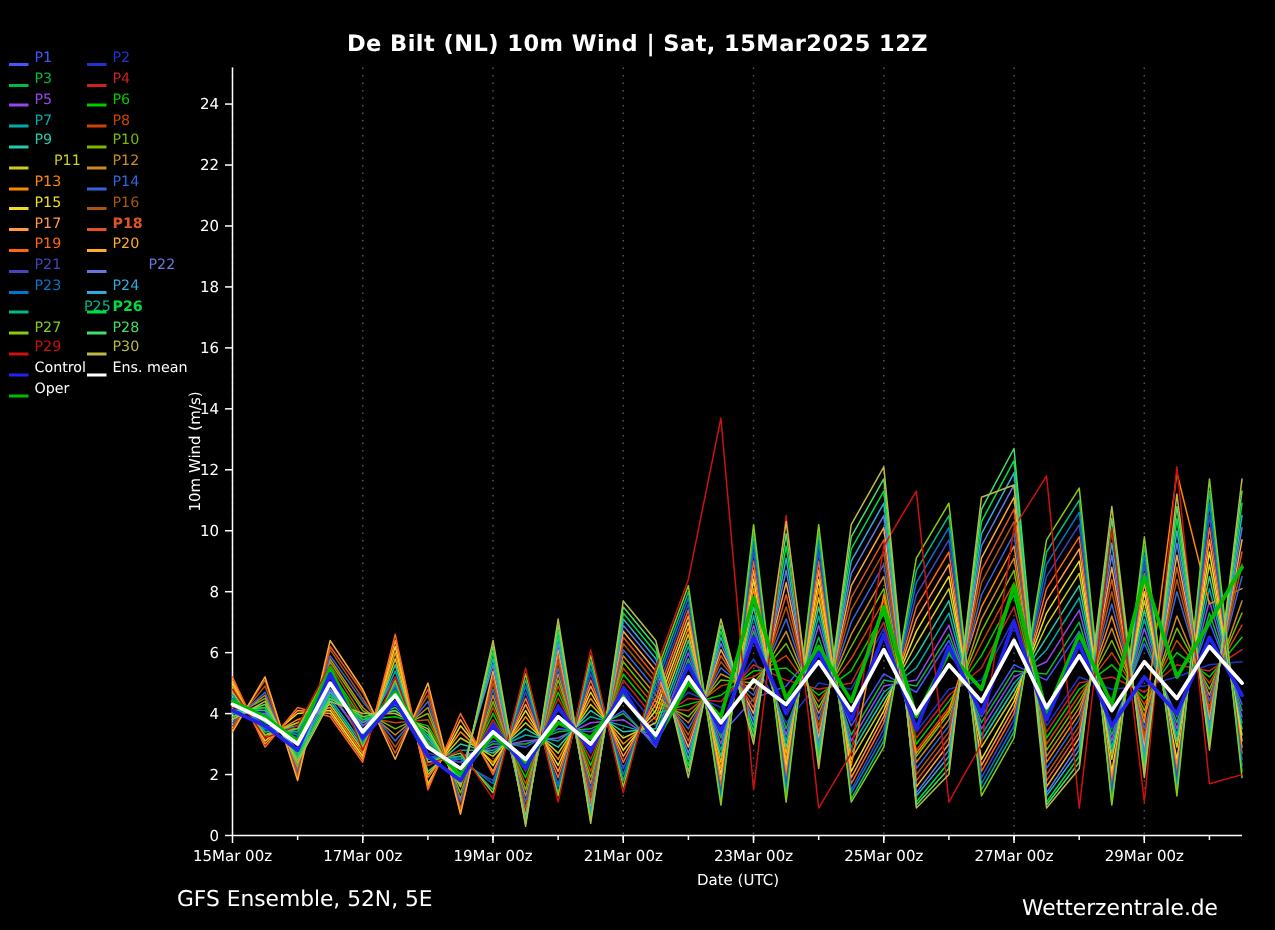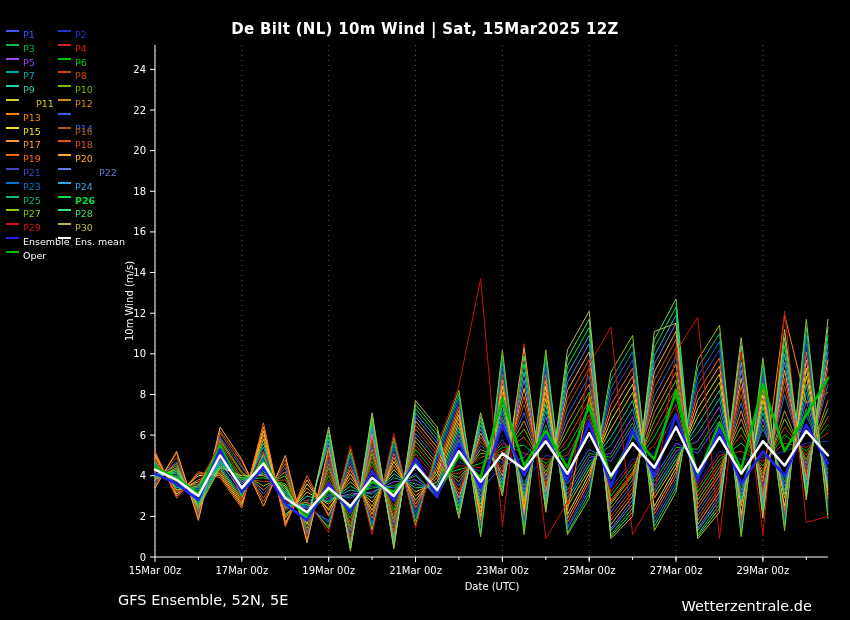--- a/index.html
+++ b/index.html
@@ -8,21 +8,21 @@
     font-family:"DejaVu Sans",sans-serif;position:relative;overflow:hidden;
   }
   #title{
     position:absolute;top:20px;left:0;right:0;text-align:center;
     font-size:15px;font-weight:bold;letter-spacing:.3px;
   }
   #legend{
     position:absolute;left:6px;top:30px;
     display:grid;grid-template-columns:52px 52px;
   }
-  #legend .li{display:flex;align-items:flex-start;height:13.8px;}
+  #legend .li{display:flex;align-items:flex-end;height:13.8px;}
   #legend .sw{width:13px;height:2px;margin-right:4px;flex:none;}
   #legend .lb{font-size:9.5px;line-height:1;white-space:nowrap;}
   #plot{position:absolute;left:0;top:0;}
   #footer-left{position:absolute;left:118px;bottom:12px;font-size:14.5px;}
   #footer-right{position:absolute;right:38px;bottom:6px;font-size:14.5px;}
 </style>
 </head>
 <body>
 
 <div id="title">De Bilt  (NL)  10m Wind | Sat, 15Mar2025 12Z</div>
@@ -91,21 +91,21 @@
     <div class="li">
       <span class="sw" style="background: rgb(170, 85, 17);"></span>
       <span class="lb" style="color: rgb(170, 85, 17);">P16</span>
     </div>
     <div class="li">
       <span class="sw" style="background: rgb(255, 153, 68);"></span>
       <span class="lb" style="color: rgb(255, 153, 68);">P17</span>
     </div>
     <div class="li">
       <span class="sw" style="background: rgb(221, 85, 34);"></span>
-      <span class="lb" style="color: rgb(221, 85, 34);">P18</span>
+      <span class="lb" style="color: rgb(221, 85, 34); font-weight: bold;">P18</span>
     </div>
     <div class="li">
       <span class="sw" style="background: rgb(255, 102, 17);"></span>
       <span class="lb" style="color: rgb(255, 102, 17);">P19</span>
     </div>
     <div class="li">
       <span class="sw" style="background: rgb(255, 170, 51);"></span>
       <span class="lb" style="color: rgb(255, 170, 51);">P20</span>
     </div>
     <div class="li">
@@ -119,21 +119,21 @@
     <div class="li">
       <span class="sw" style="background: rgb(0, 119, 204);"></span>
       <span class="lb" style="color: rgb(0, 119, 204);">P23</span>
     </div>
     <div class="li">
       <span class="sw" style="background: rgb(51, 170, 221);"></span>
       <span class="lb" style="color: rgb(51, 170, 221);">P24</span>
     </div>
     <div class="li">
       <span class="sw" style="background: rgb(0, 187, 136);"></span>
-      <span class="lb" style="color: rgb(0, 187, 136);">P25</span>
+      <span class="lb" style="color: rgb(0, 187, 136); margin-left: 33px;">P25</span>
     </div>
     <div class="li">
       <span class="sw" style="background: rgb(0, 221, 68);"></span>
       <span class="lb" style="color: rgb(0, 221, 68); font-weight: bold;">P26</span>
     </div>
     <div class="li">
       <span class="sw" style="background: rgb(136, 204, 17);"></span>
       <span class="lb" style="color: rgb(136, 204, 17);">P27</span>
     </div>
     <div class="li">
@@ -143,21 +143,21 @@
     <div class="li">
       <span class="sw" style="background: rgb(204, 17, 17);"></span>
       <span class="lb" style="color: rgb(204, 17, 17);">P29</span>
     </div>
     <div class="li">
       <span class="sw" style="background: rgb(187, 187, 68);"></span>
       <span class="lb" style="color: rgb(187, 187, 68);">P30</span>
     </div>
     <div class="li">
       <span class="sw" style="background: rgb(34, 34, 238);"></span>
-      <span class="lb" style="color: rgb(255, 255, 255);">Ensemble</span>
+      <span class="lb" style="color: rgb(255, 255, 255);">Control</span>
     </div>
     <div class="li">
       <span class="sw" style="background: rgb(255, 255, 255);"></span>
       <span class="lb" style="color: rgb(255, 255, 255);">Ens. mean</span>
     </div>
     <div class="li">
       <span class="sw" style="background: rgb(0, 187, 0);"></span>
       <span class="lb" style="color: rgb(255, 255, 255);">Oper</span>
     </div>
   </div>

